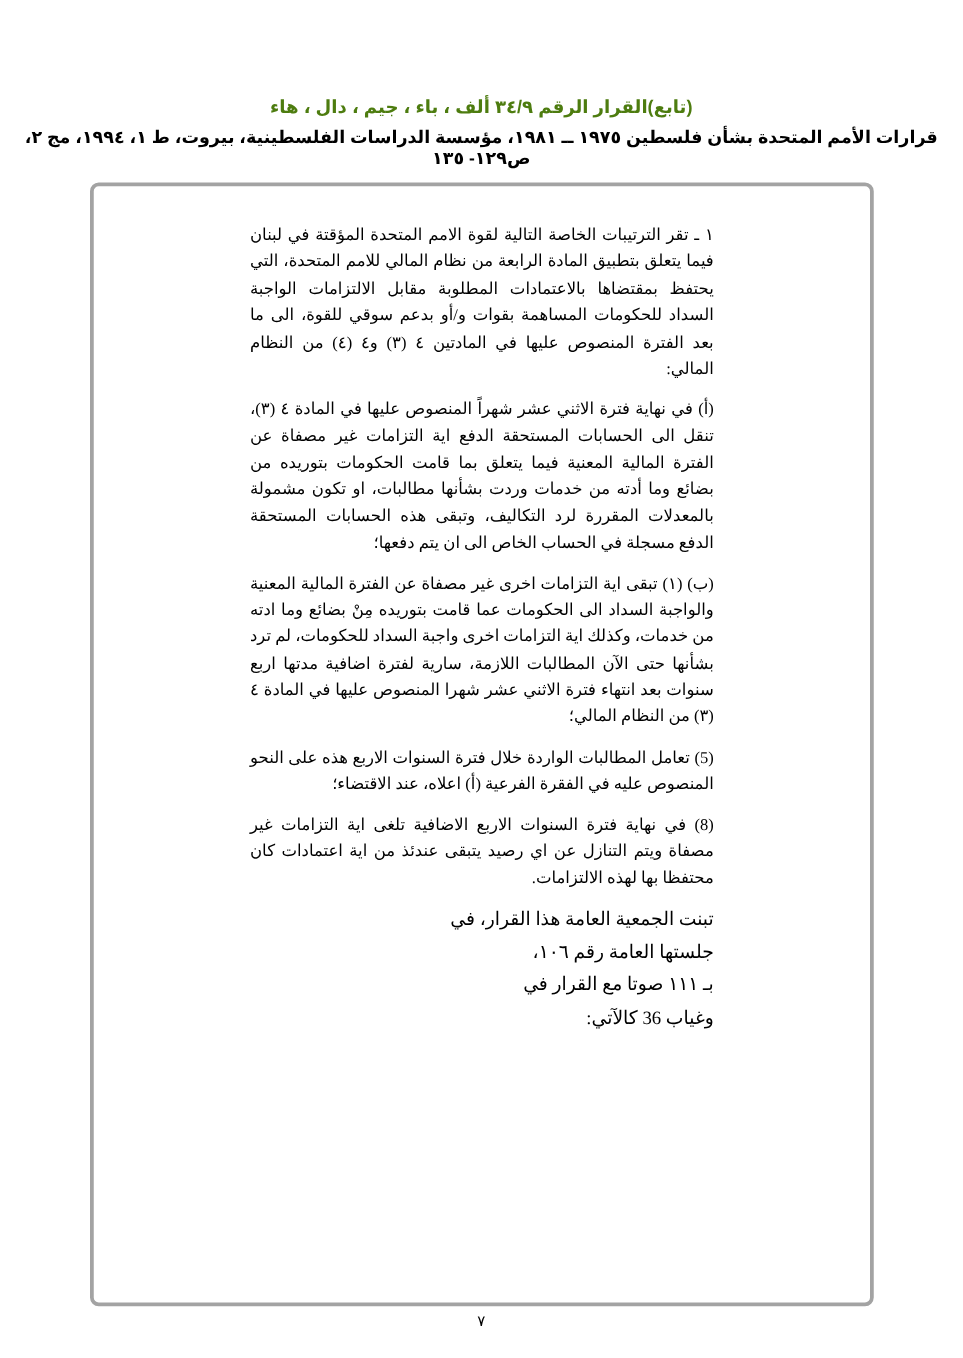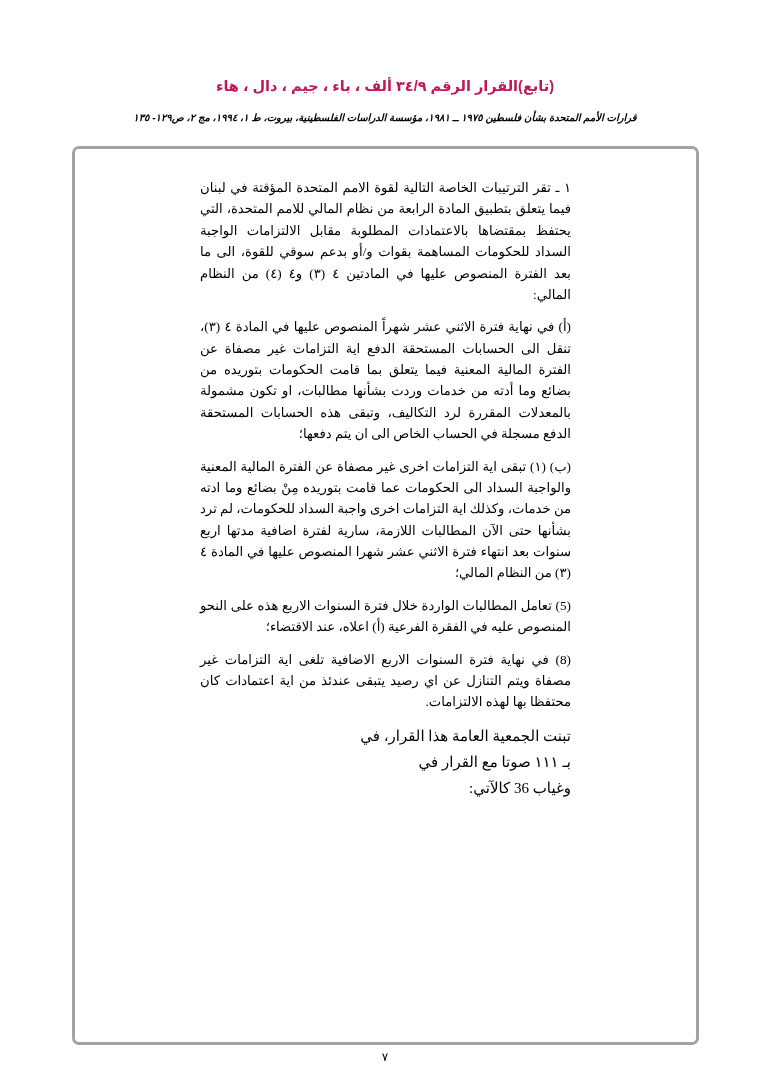--- a/index.html
+++ b/index.html
@@ -26,31 +26,30 @@
     top: 78px;
     left: 0;
     right: 0;
     text-align: center;
   }
   .header-title {
     font-family: "Liberation Sans", "DejaVu Sans", sans-serif;
     font-weight: bold;
     font-size: 14.5px;
     letter-spacing: 0px;
-    color: #be185d;
+    color: #4d7c0f;
     direction: rtl;
   }
   .header-sub {
-    margin-top: 18px;
+    margin-top: 7px;
     font-family: "Liberation Sans", "DejaVu Sans", sans-serif;
     font-weight: bold;
-    font-size: 10px;
+    font-size: 14px;
     color: #000;
     direction: rtl;
-    font-style: italic;
   }
   .frame {
     position: absolute;
     top: 146px;
     left: 72px;
     width: 627px;
     height: 899px;
     border: 3px solid #a3a3a3;
     border-radius: 7px;
     box-sizing: border-box;
@@ -107,20 +106,21 @@
   <div class="frame">
     <div class="content">
       <p class="para">١ ـ تقر الترتيبات الخاصة التالية لقوة الامم المتحدة المؤقتة في لبنان فيما يتعلق بتطبيق المادة الرابعة من نظام المالي للامم المتحدة، التي يحتفظ بمقتضاها بالاعتمادات المطلوبة مقابل الالتزامات الواجبة السداد للحكومات المساهمة بقوات و/أو بدعم سوقي للقوة، الى ما بعد الفترة المنصوص عليها في المادتين ٤ (٣) و٤ (٤) من النظام المالي:</p>
       <p class="para">(أ) في نهاية فترة الاثني عشر شهراً المنصوص عليها في المادة ٤ (٣)، تنقل الى الحسابات المستحقة الدفع اية التزامات غير مصفاة عن الفترة المالية المعنية فيما يتعلق بما قامت الحكومات بتوريده من بضائع وما أدته من خدمات وردت بشأنها مطالبات، او تكون مشمولة بالمعدلات المقررة لرد التكاليف، وتبقى هذه الحسابات المستحقة الدفع مسجلة في الحساب الخاص الى ان يتم دفعها؛</p>
       <p class="para">(ب) (١) تبقى اية التزامات اخرى غير مصفاة عن الفترة المالية المعنية والواجبة السداد الى الحكومات عما قامت بتوريده مِنْ بضائع وما ادته من خدمات، وكذلك اية التزامات اخرى واجبة السداد للحكومات، لم ترد بشأنها حتى الآن المطالبات اللازمة، سارية لفترة اضافية مدتها اربع سنوات بعد انتهاء فترة الاثني عشر شهرا المنصوص عليها في المادة ٤ (٣) من النظام المالي؛</p>
       <p class="para">(5) تعامل المطالبات الواردة خلال فترة السنوات الاربع هذه على النحو المنصوص عليه في الفقرة الفرعية (أ) اعلاه، عند الاقتضاء؛</p>
       <p class="para">(8) في نهاية فترة السنوات الاربع الاضافية تلغى اية التزامات غير مصفاة ويتم التنازل عن اي رصيد يتبقى عندئذ من اية اعتمادات كان محتفظا بها لهذه الالتزامات.</p>
 
       <div class="tail">
         <p>تبنت الجمعية العامة هذا القرار، في</p>
+        <p>جلستها العامة رقم ١٠٦،</p>
         <p>بـ ١١١ صوتا مع القرار في</p>
         <p>وغياب 36 كالآتي:</p>
       </div>
     </div>
   </div>
 
   <div class="page-number">٧</div>
 
 </div>
 

